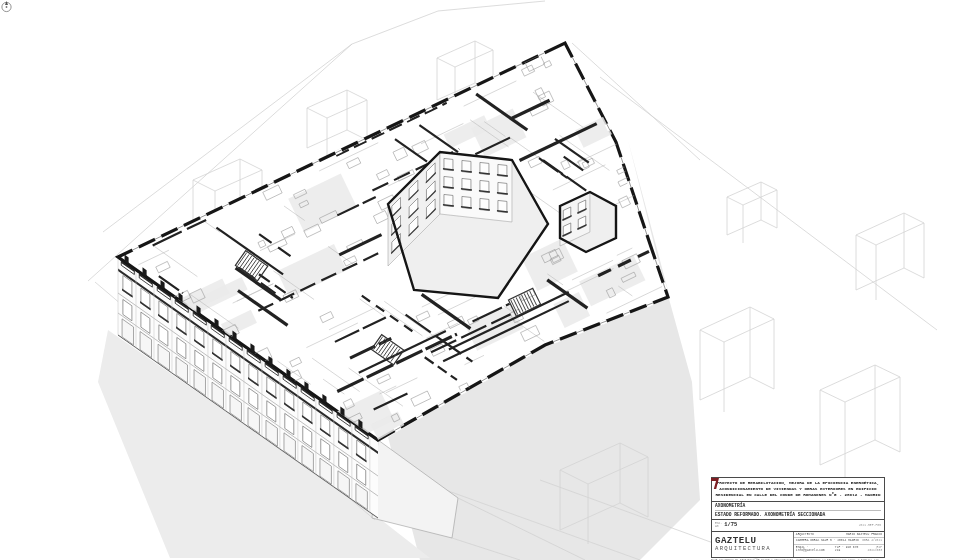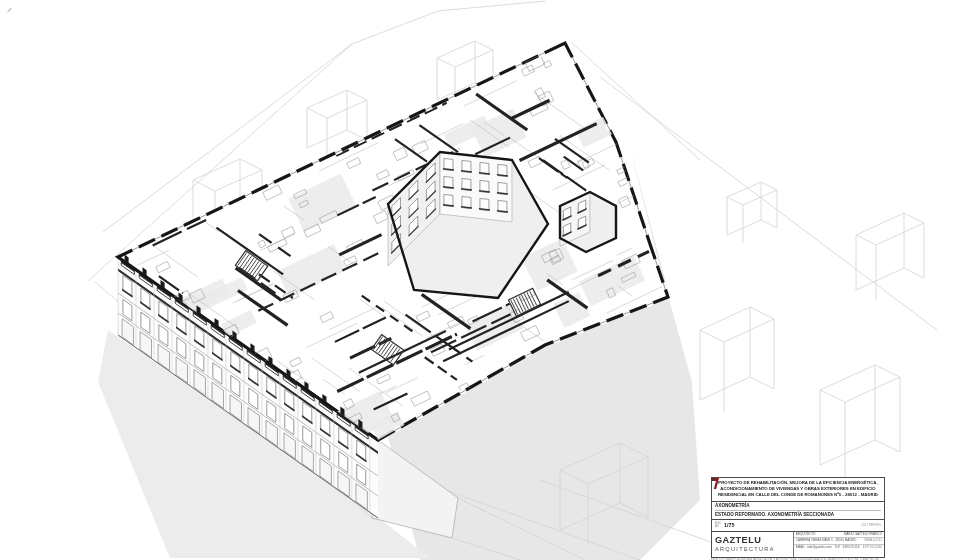--- a/index.html
+++ b/index.html
@@ -1,17 +1,17 @@
 <!DOCTYPE html>
 <html><head>
 <meta charset="utf-8">
 <style>
   html,body{margin:0;padding:0;background:#fff;}
   .stage{position:relative;width:980px;height:560px;background:#ffffff;overflow:hidden;
-         font-family:Liberation Sans, sans-serif;border-radius:32px;}
+         font-family:Liberation Mono, monospace;}
   .stage svg{position:absolute;left:0;top:0;}
   
   .tb-wrap{position:absolute;left:711px;top:477px;width:174px;}
   .tb{border:1px solid #4a4a4a;background:#fff;}
   .tb-title{padding:2px 3px 2.5px;text-align:center;font-weight:bold;font-size:4.3px;
             line-height:1.4;color:#1d1d1d;border-bottom:1px solid #4a4a4a;}
   .tb-sub{padding:1.5px 3px;border-bottom:1px solid #4a4a4a;color:#1d1d1d;}
   .tb-sub .cat{font-size:4.6px;font-weight:bold;}
   .tb-sub .name{font-size:4.6px;font-weight:bold;border-top:0.5px solid #bdbdbd;
                 margin-top:1.5px;padding-top:1.5px;}

